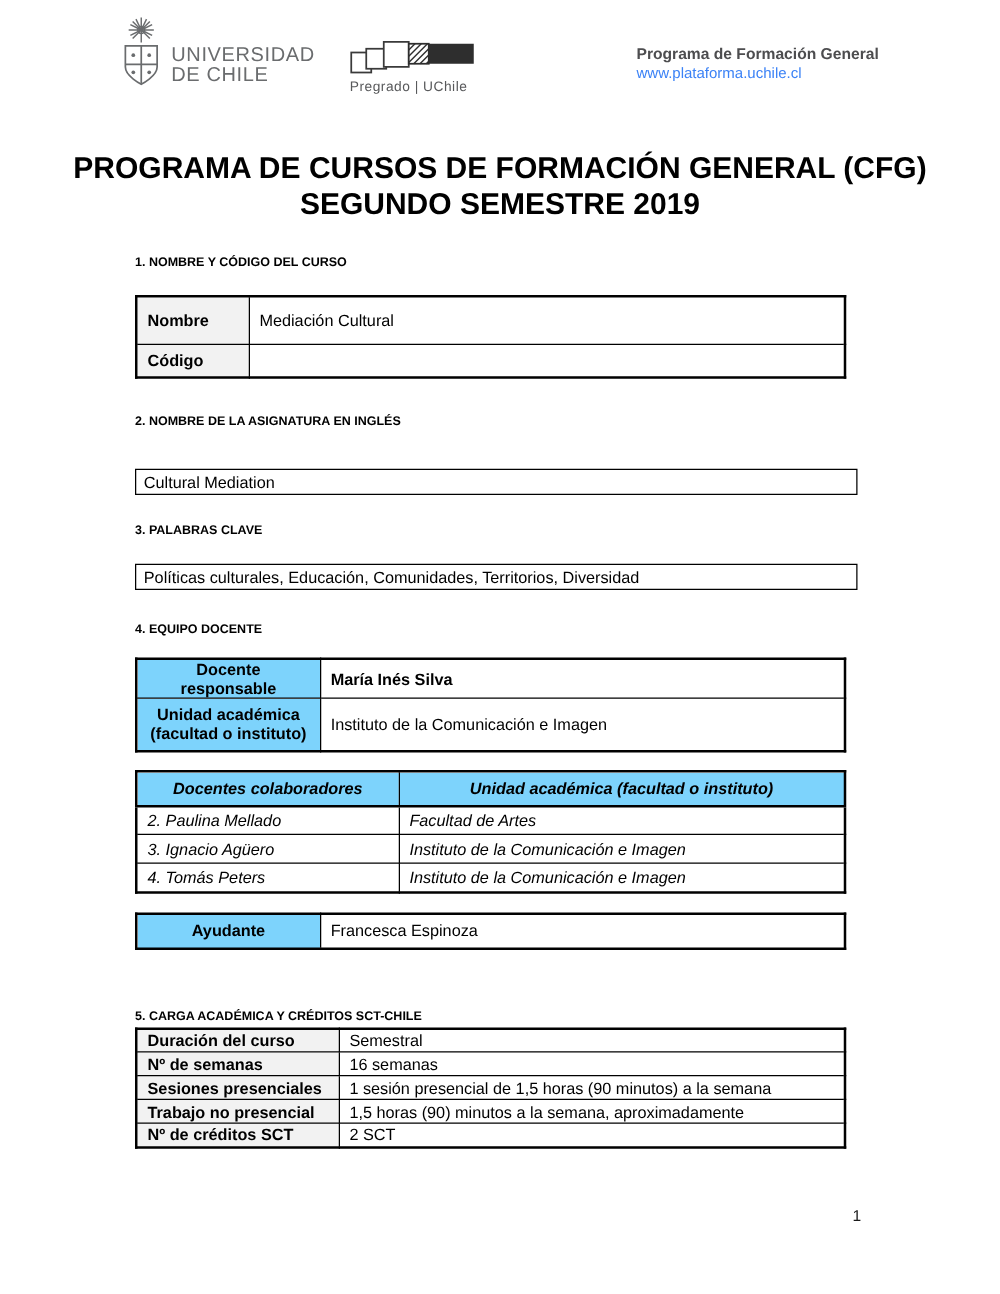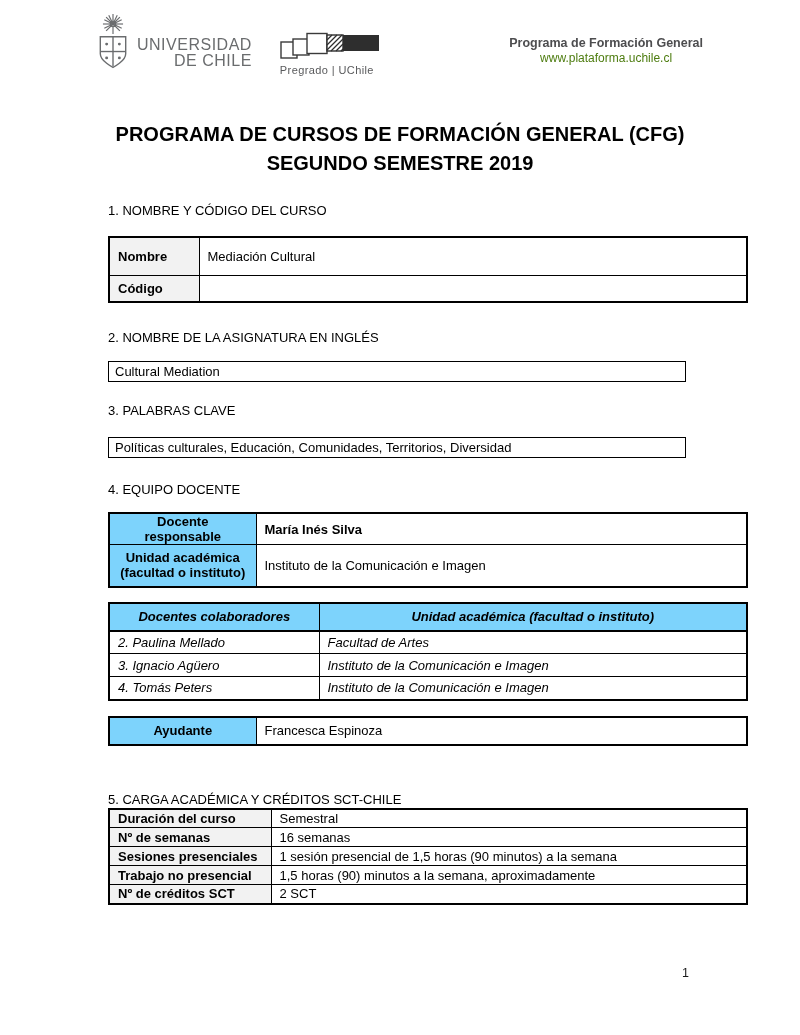--- a/index.html
+++ b/index.html
@@ -12,64 +12,64 @@
     overflow: hidden;
   }
   .page { width: 800px; height: 1035px; position: relative; background: #fff; }
 
   
   .header {
     display: flex; align-items: flex-start;
     padding: 12px 97px 0 95px;
     height: 78px;
   }
-  .brand-left { display: flex; align-items: center; gap: 6px; text-align: right; }
+  .brand-left { display: flex; align-items: center; gap: 6px; }
   .crest svg { display: block; }
   .uni-name {
     color: #6a6c6e; font-size: 16px; line-height: 16px;
     letter-spacing: 0.5px; margin-top: 22px;
   }
   .pregrado { margin-left: 28px; margin-top: 20px; }
   .pregrado svg { display: block; }
   .pregrado-label { color: #58595b; font-size: 11px; letter-spacing: 0.4px; margin-top: 4px; }
-  .header-right { margin-left: auto; text-align: center; margin-top: 24px; }
+  .header-right { margin-left: auto; text-align: left; margin-top: 24px; }
   .hr-title { color: #4d4d4f; font-size: 12.5px; font-weight: 600; line-height: 15px; }
-  .hr-url { color: #4d7c0f; font-size: 12px; line-height: 15px; }
+  .hr-url { color: #3b82f6; font-size: 12px; line-height: 15px; }
 
   
   .doc-title {
     margin-top: 42px;
     text-align: center;
     font-weight: bold;
-    font-size: 20px;
+    font-size: 24px;
     line-height: 29px;
     color: #000;
   }
 
   
   .content { margin-left: 108px; width: 580px; }
   .sec-heading {
-    font-weight: normal; font-size: 13px; line-height: 17px; color: #000;
+    font-weight: bold; font-size: 10px; line-height: 17px; color: #000;
   }
   .mt-s1 { margin-top: 24px; }
   .mt-t1 { margin-top: 17px; }
   .mt-s2 { margin-top: 26px; }
-  .mt-b2 { margin-top: 15px; }
+  .mt-b2 { margin-top: 29px; }
   .mt-s3 { margin-top: 20px; }
   .mt-b3 { margin-top: 18px; }
   .mt-s4 { margin-top: 23px; }
   .mt-t4a { margin-top: 14px; }
   .mt-t4b { margin-top: 14px; font-style: italic; }
   .mt-t4c { margin-top: 15px; }
   .mt-s5 { margin-top: 45px; }
   .mt-t5 { }
 
   table.tbl {
     border-collapse: collapse;
-    width: 640px;
+    width: 569px;
     border: 2px solid #000;
     table-layout: fixed;
   }
   table.tbl td {
     border: 1px solid #000;
     font-size: 13px;
     padding: 0 8px;
     vertical-align: middle;
     overflow: hidden;
   }

